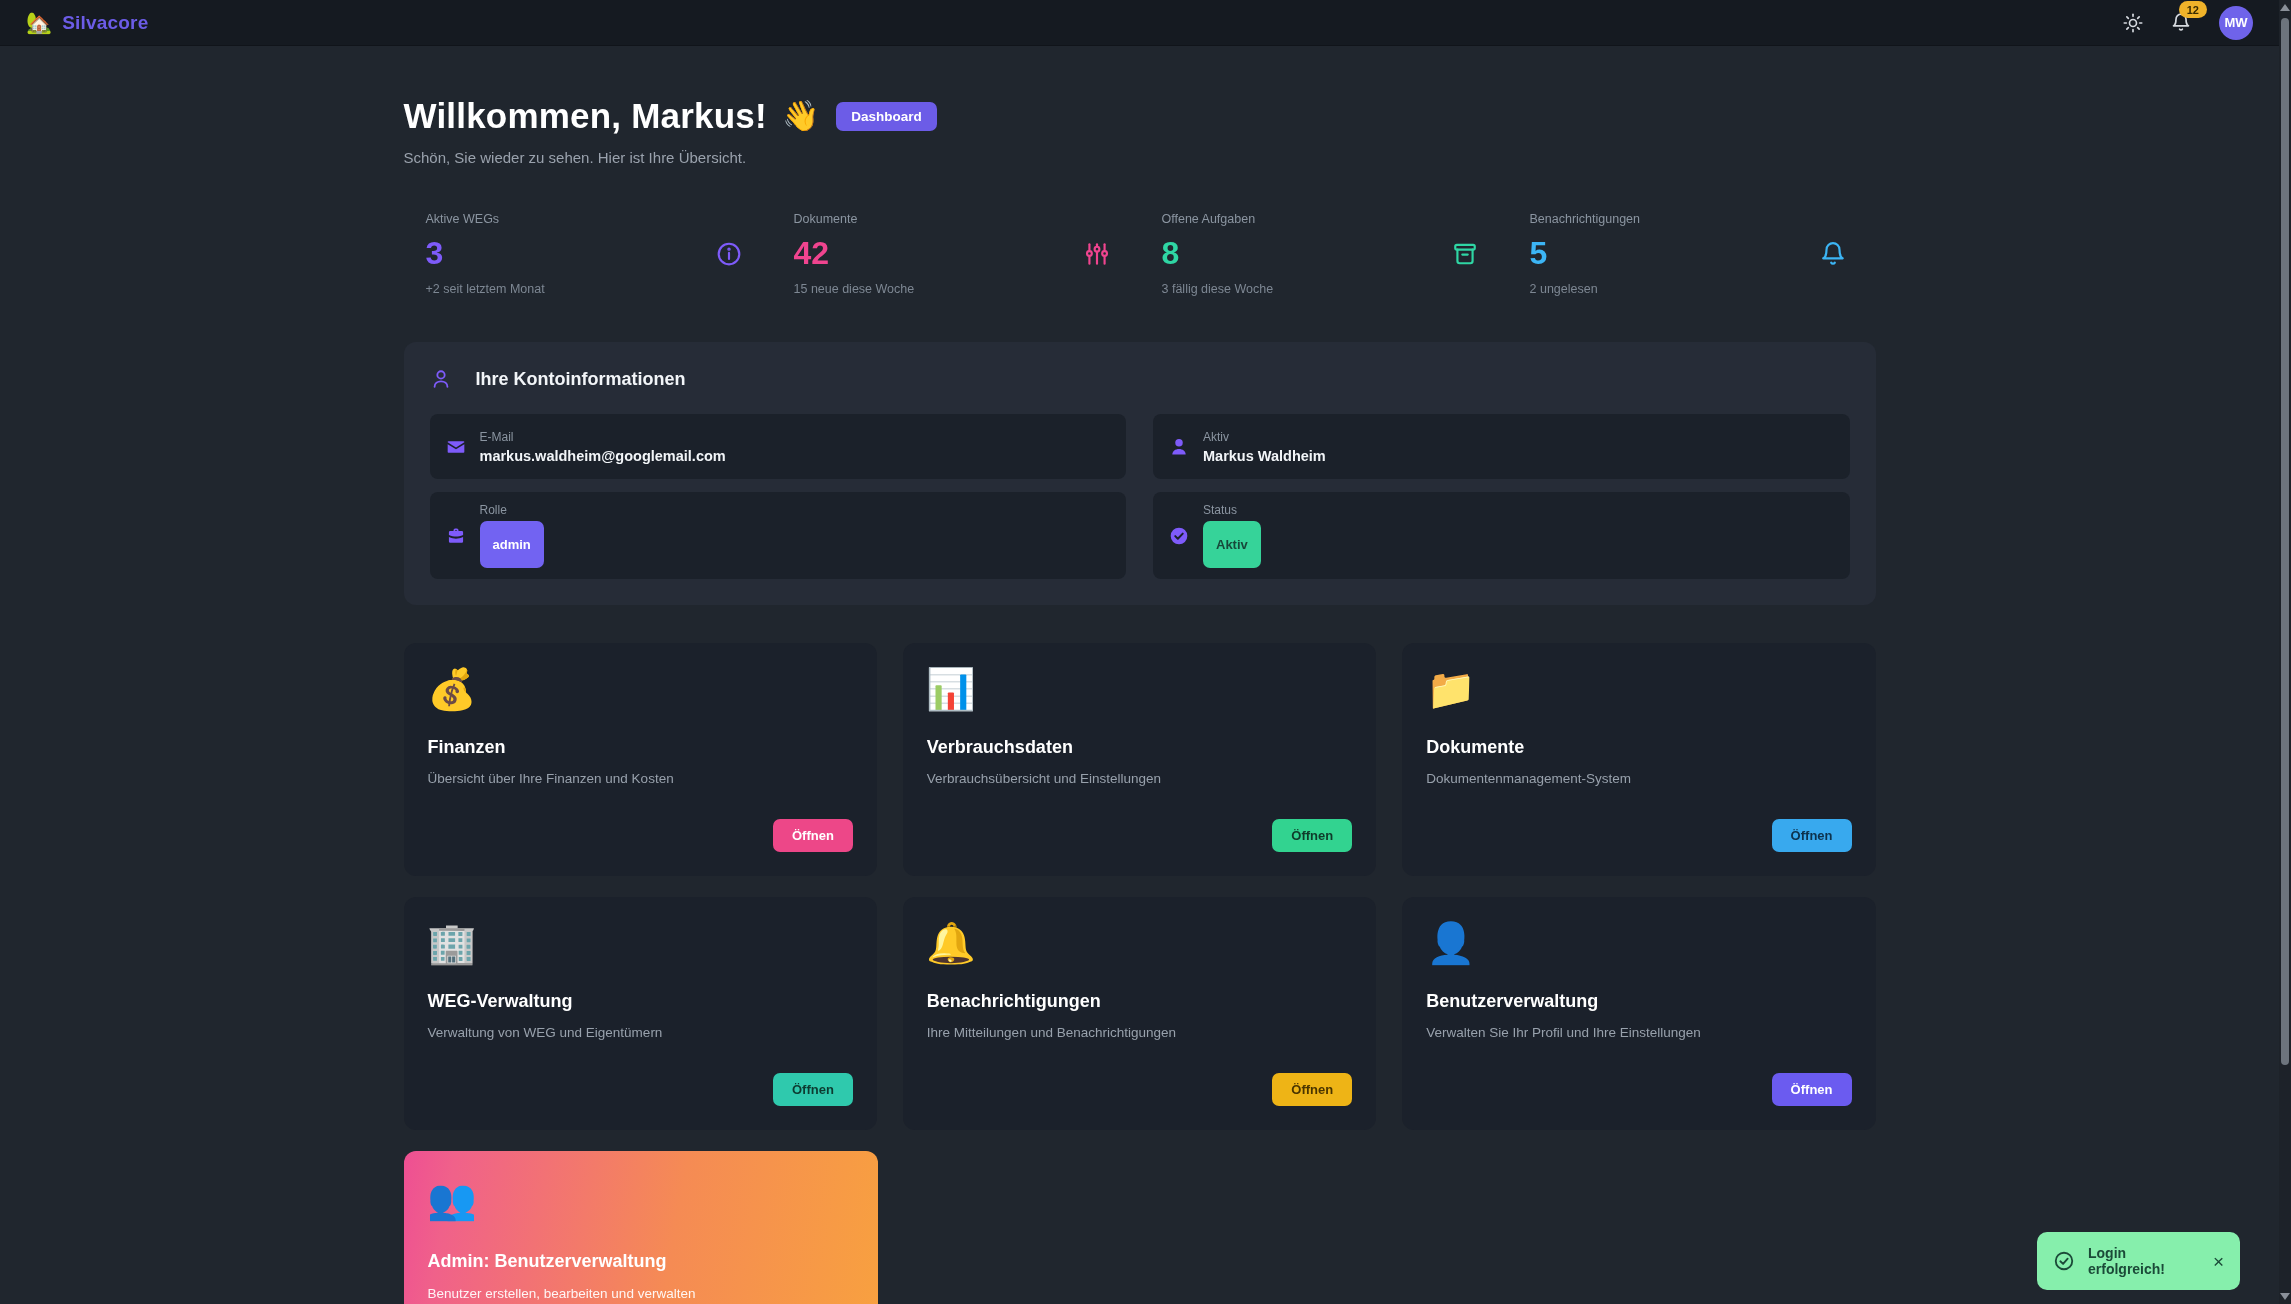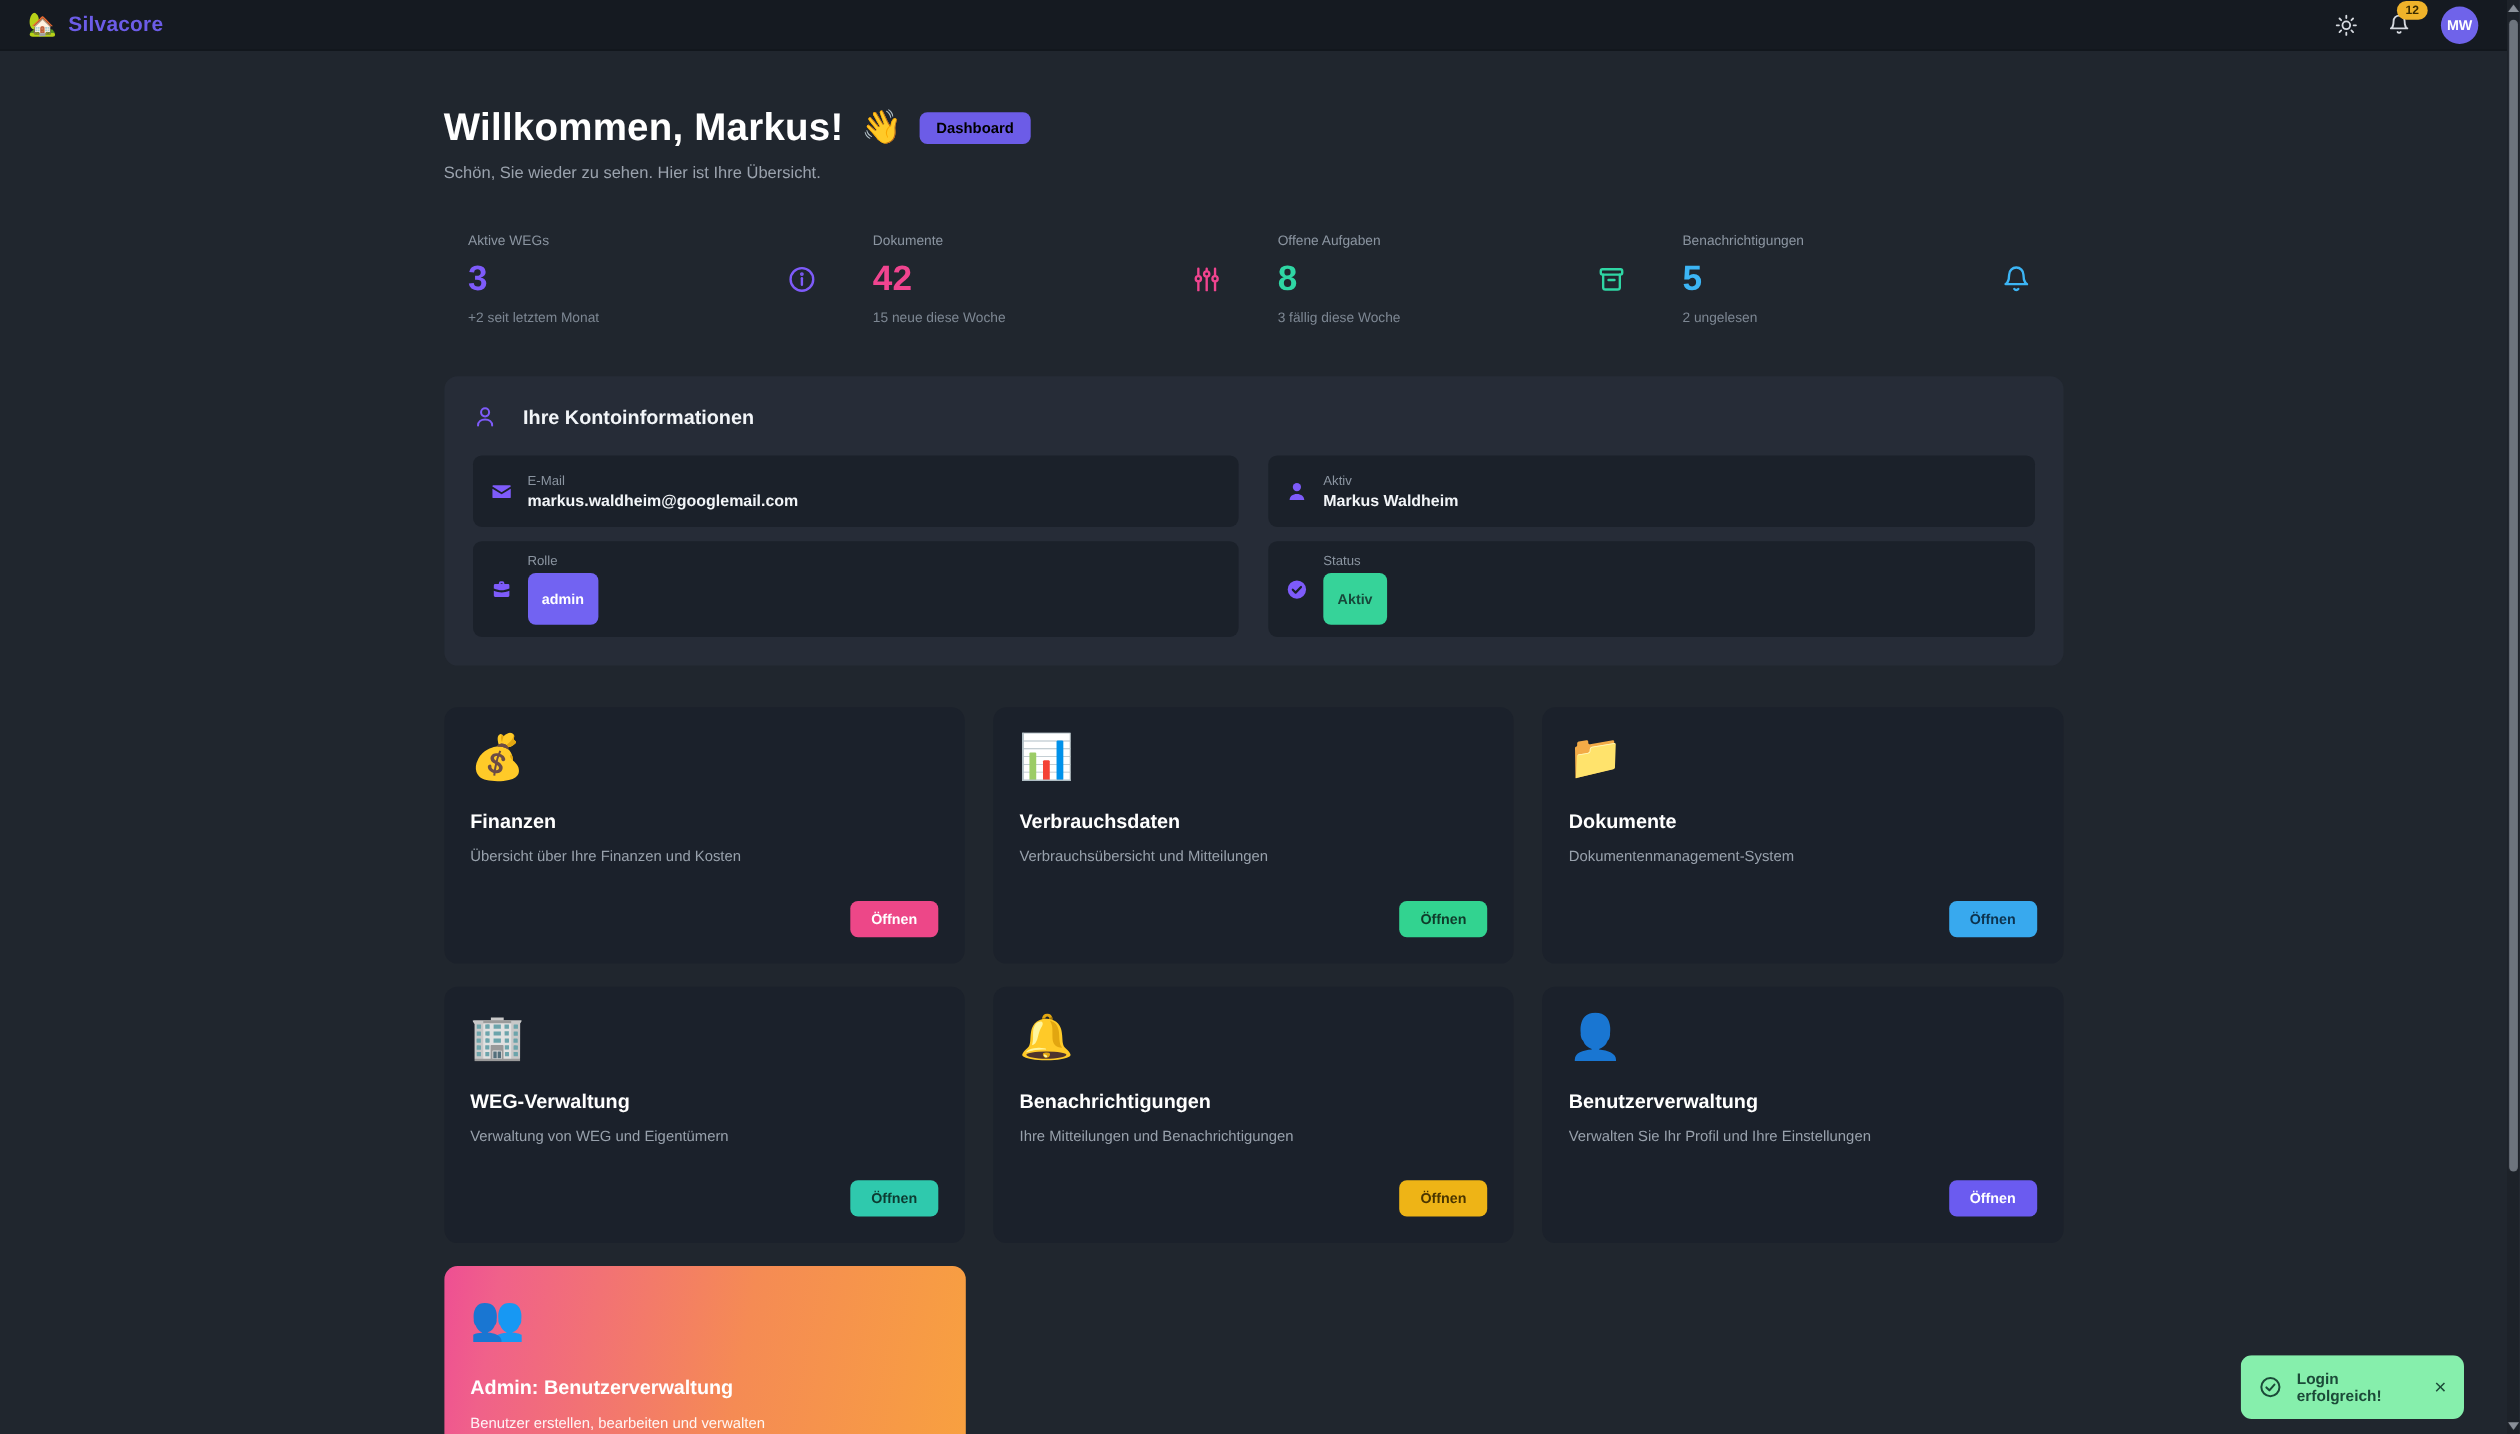--- a/index.html
+++ b/index.html
@@ -34,21 +34,21 @@
     display:flex; align-items:center; justify-content:center; cursor:pointer;
   }
 
   
   .container { width:1472px; margin:0 auto; padding-top:50px; }
 
   .welcome-row { display:flex; align-items:center; gap:16px; }
   .welcome-title { color:#fff; font-size:35px; font-weight:700; letter-spacing:.2px; }
   .wave { font-size:30px; line-height:1; }
   .dash-badge {
-    background:#6c5ce7; color:#000000; font-size:13.5px; font-weight:600;
+    background:#6c5ce7; color:#ffffff; font-size:13.5px; font-weight:600;
     padding:7px 15px; border-radius:7px;
   }
   .welcome-sub { margin-top:13px; color:#9aa2ad; font-size:15px; }
 
   
   .stats { display:grid; grid-template-columns:repeat(4,1fr); margin-top:46px; }
   .stat { display:flex; align-items:center; padding-left:22px; }
   .stat-text { flex:1; }
   .stat-label { color:#8b95a1; font-size:12.5px; }
   .stat-value { font-size:32px; font-weight:800; margin:9px 0 10px; }
@@ -302,21 +302,21 @@
     <section class="cards">
       <div class="card">
         <span class="card-emoji">💰</span>
         <div class="card-title">Finanzen</div>
         <div class="card-desc">Übersicht über Ihre Finanzen und Kosten</div>
         <button class="card-btn btn-c0">Öffnen</button>
       </div>
       <div class="card">
         <span class="card-emoji">📊</span>
         <div class="card-title">Verbrauchsdaten</div>
-        <div class="card-desc">Verbrauchsübersicht und Mitteilungen</div>
+        <div class="card-desc">Verbrauchsübersicht und Einstellungen</div>
         <button class="card-btn btn-c1">Öffnen</button>
       </div>
       <div class="card">
         <span class="card-emoji">📁</span>
         <div class="card-title">Dokumente</div>
         <div class="card-desc">Dokumentenmanagement-System</div>
         <button class="card-btn btn-c2">Öffnen</button>
       </div>
       <div class="card">
         <span class="card-emoji">🏢</span>

